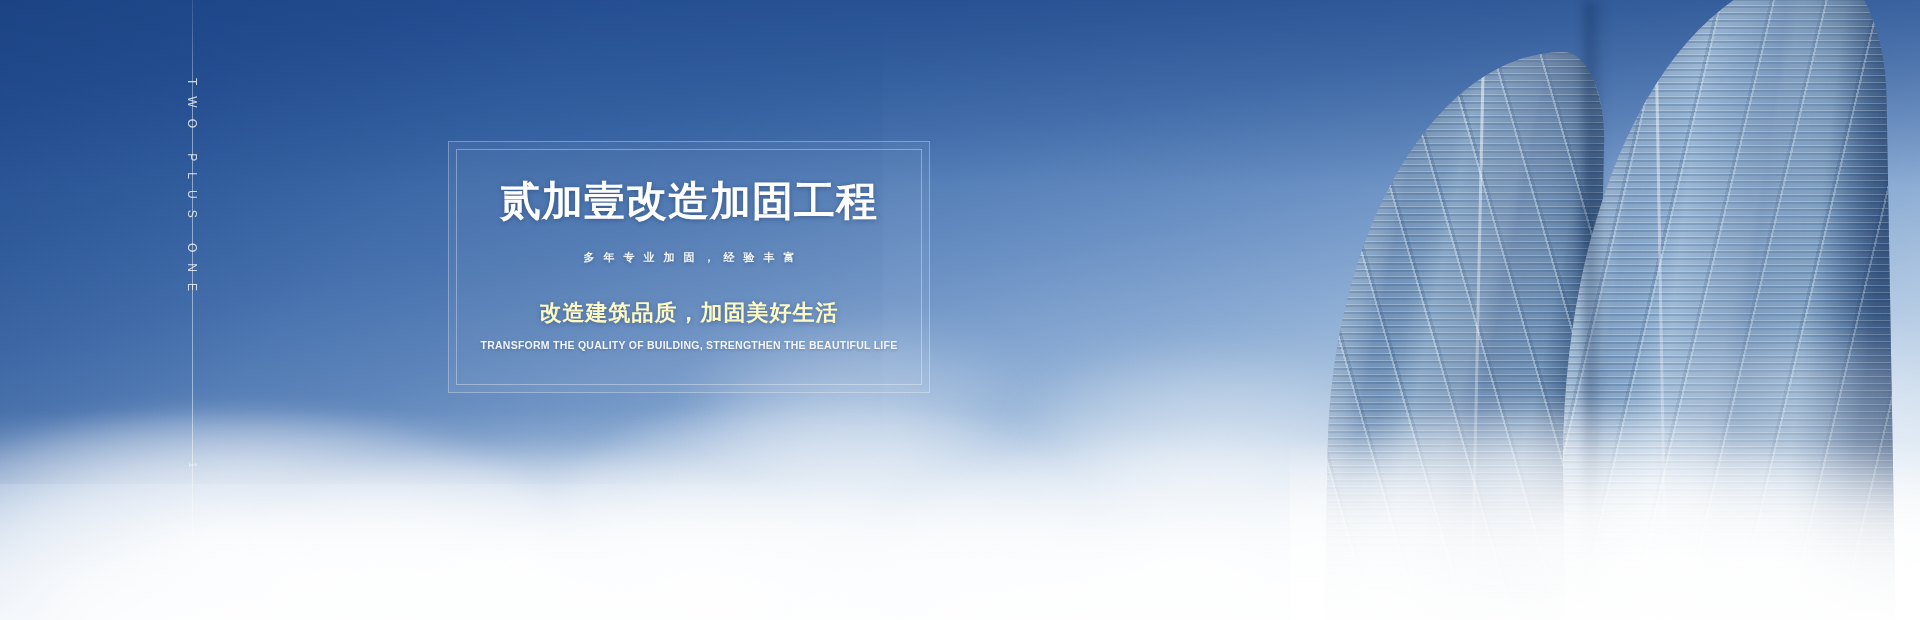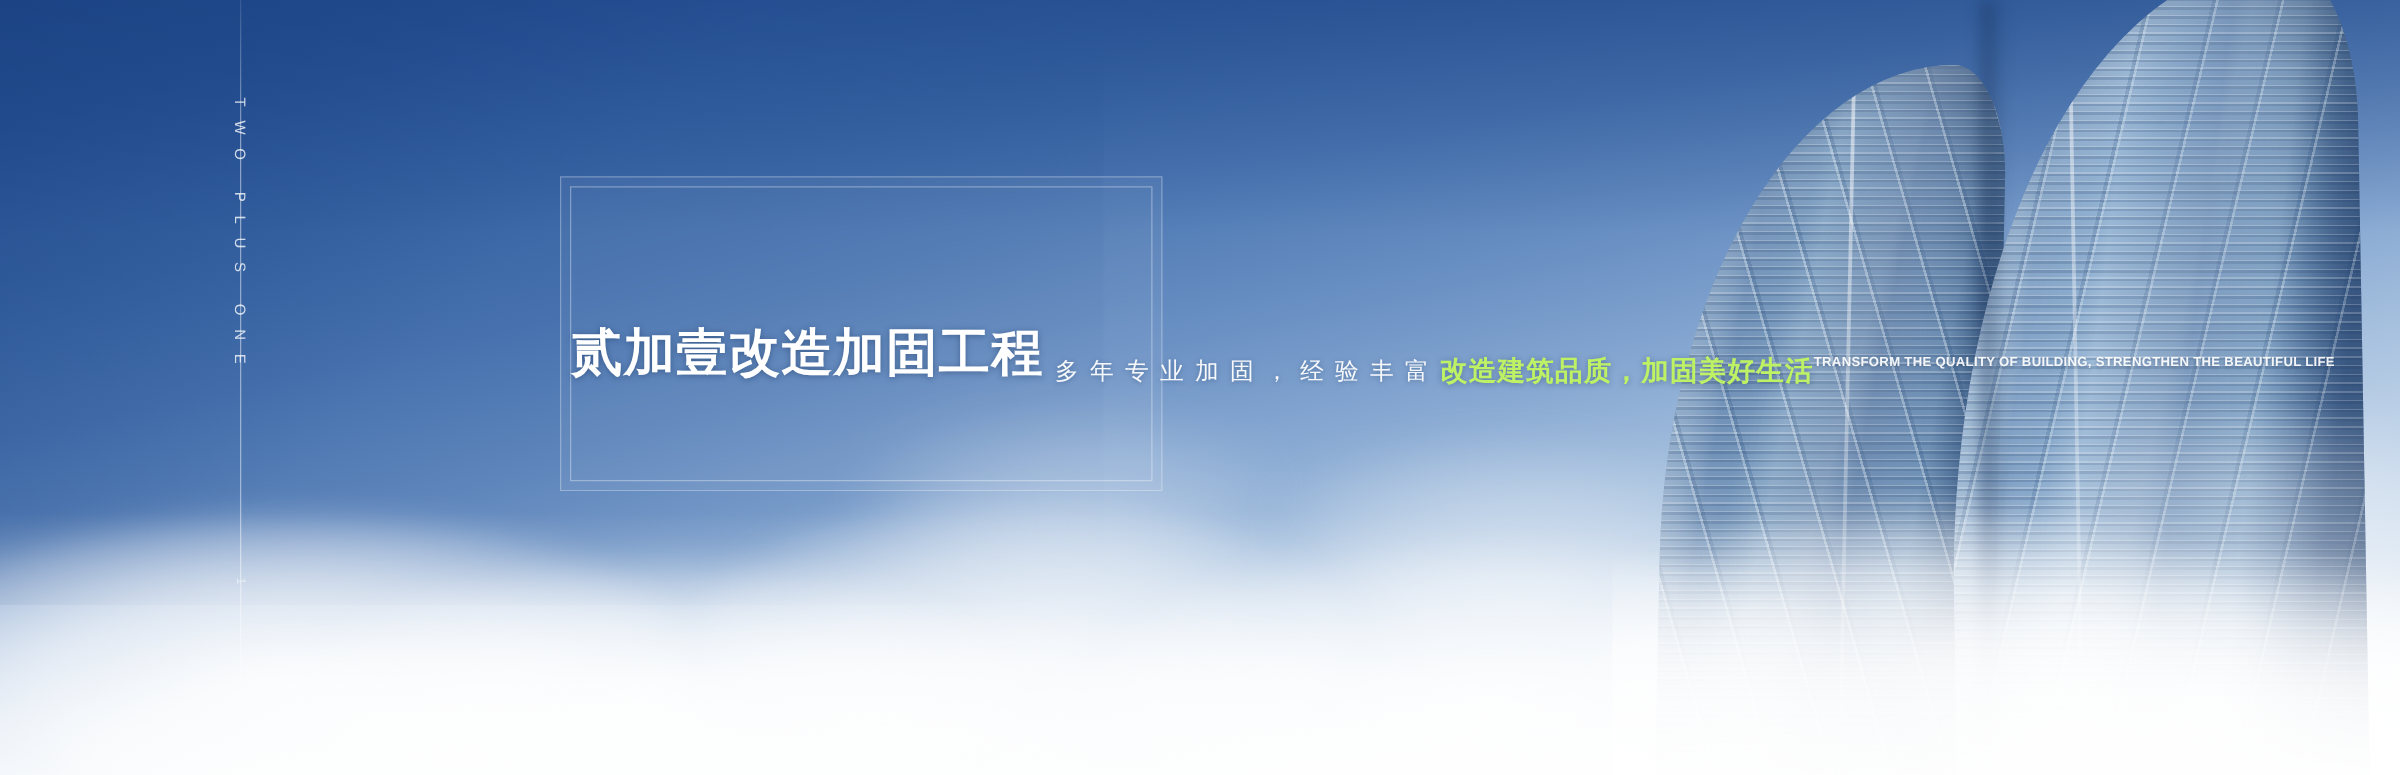--- a/index.html
+++ b/index.html
@@ -197,50 +197,51 @@
     position:absolute;
     left:448px; top:141px; width:482px; height:252px;
     background:rgba(255,255,255,.055);
     border:1px solid rgba(255,255,255,.30);
     backdrop-filter:blur(1px);
   }
   .panel-inner {
     position:absolute; inset:7px;
     border:1px solid rgba(255,255,255,.34);
     display:flex;
+    flex-direction:column;
     align-items:center;
     justify-content:flex-start;
     padding-top:31px;
   }
 
   .headline {
     font-size:41px;
     font-weight:700;
     color:#ffffff;
     letter-spacing:1px;
     line-height:1;
     text-shadow:0 1px 5px rgba(18,44,84,.45);
     white-space:nowrap;
   }
   .subline {
     margin-top:30px;
-    font-size:19px;
-    font-weight:400;
+    font-size:11px;
+    font-weight:700;
     color:rgba(255,255,255,.94);
     letter-spacing:9px;
     text-indent:9px;
     line-height:1;
     white-space:nowrap;
     text-shadow:0 1px 4px rgba(18,44,84,.35);
   }
   .tagline {
-    margin-top:28px;
+    margin-top:39px;
     font-size:22px;
     font-weight:700;
-    color:#bef264;
+    color:#fef9c3;
     letter-spacing:1px;
     line-height:1;
     white-space:nowrap;
     text-shadow:0 1px 5px rgba(18,44,84,.4);
   }
   .enline {
     margin-top:16px;
     font-size:10.5px;
     font-weight:700;
     color:rgba(255,255,255,.92);

